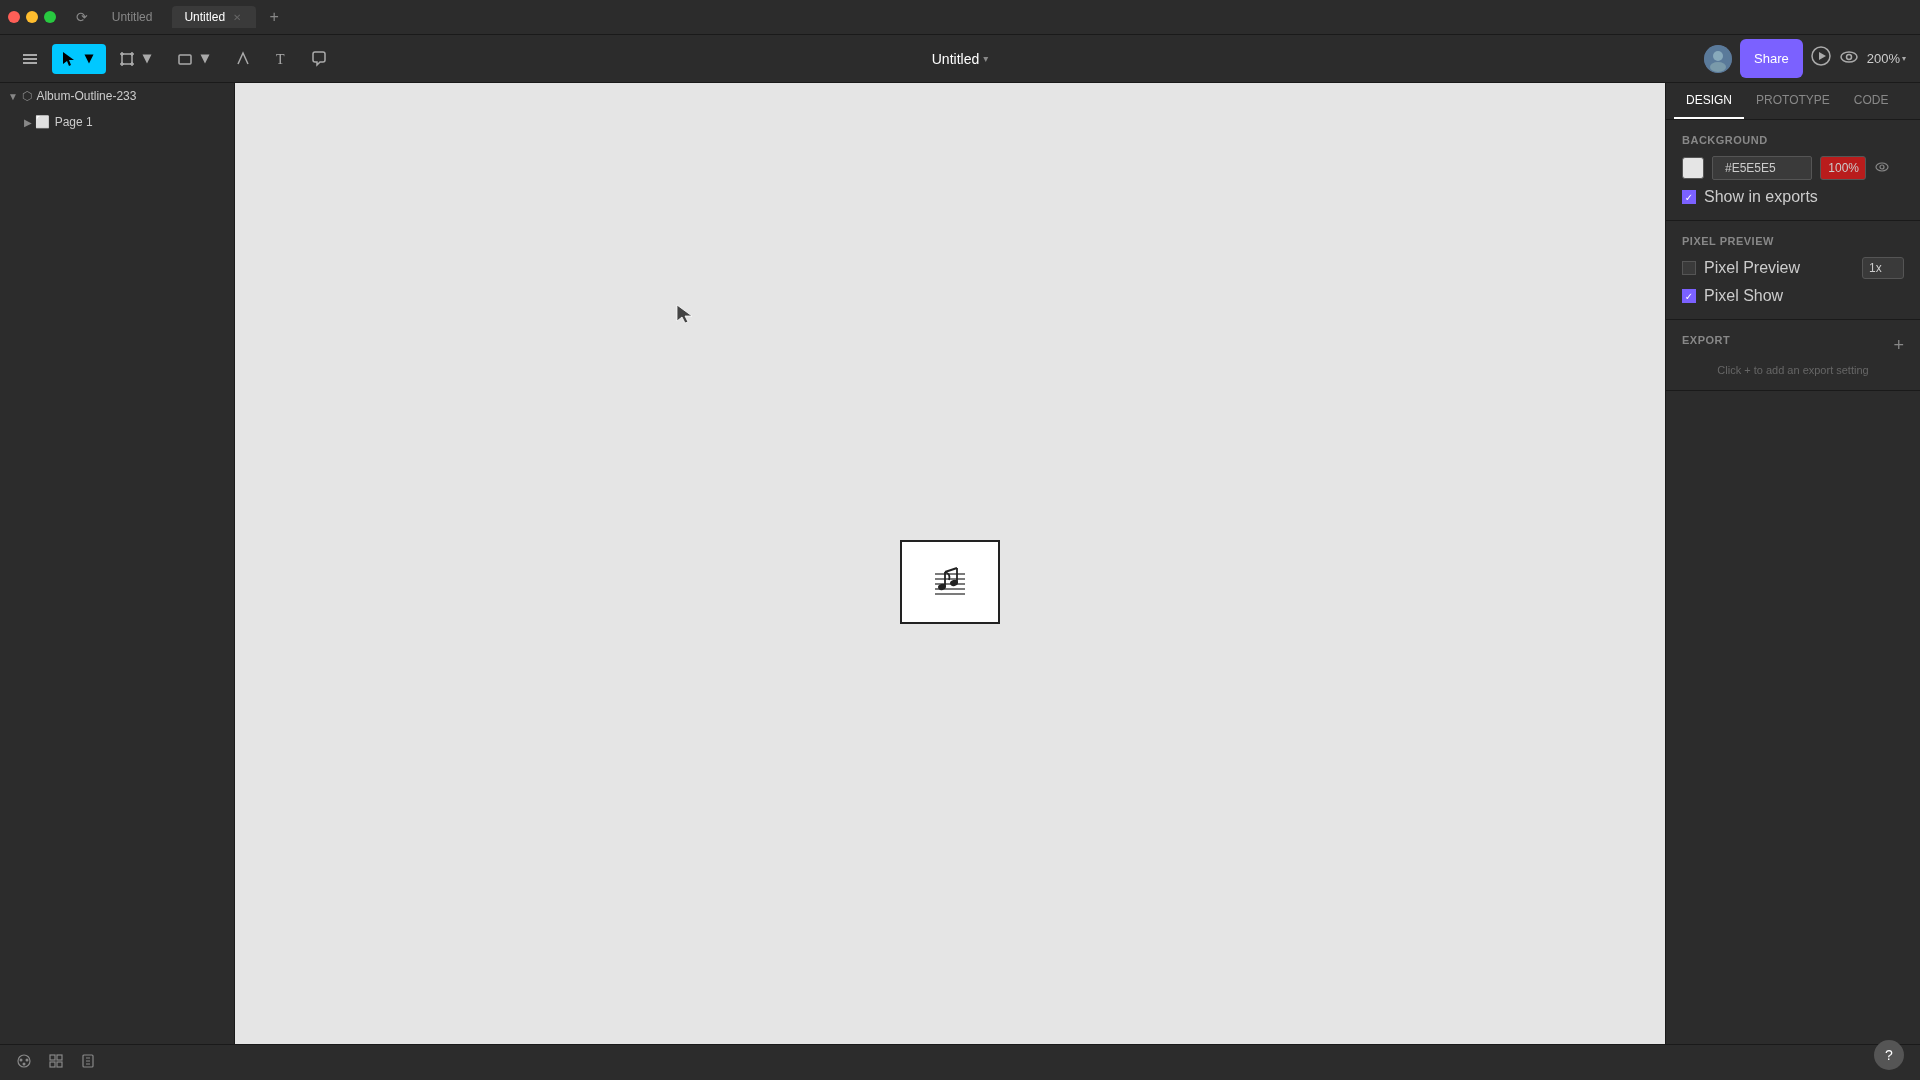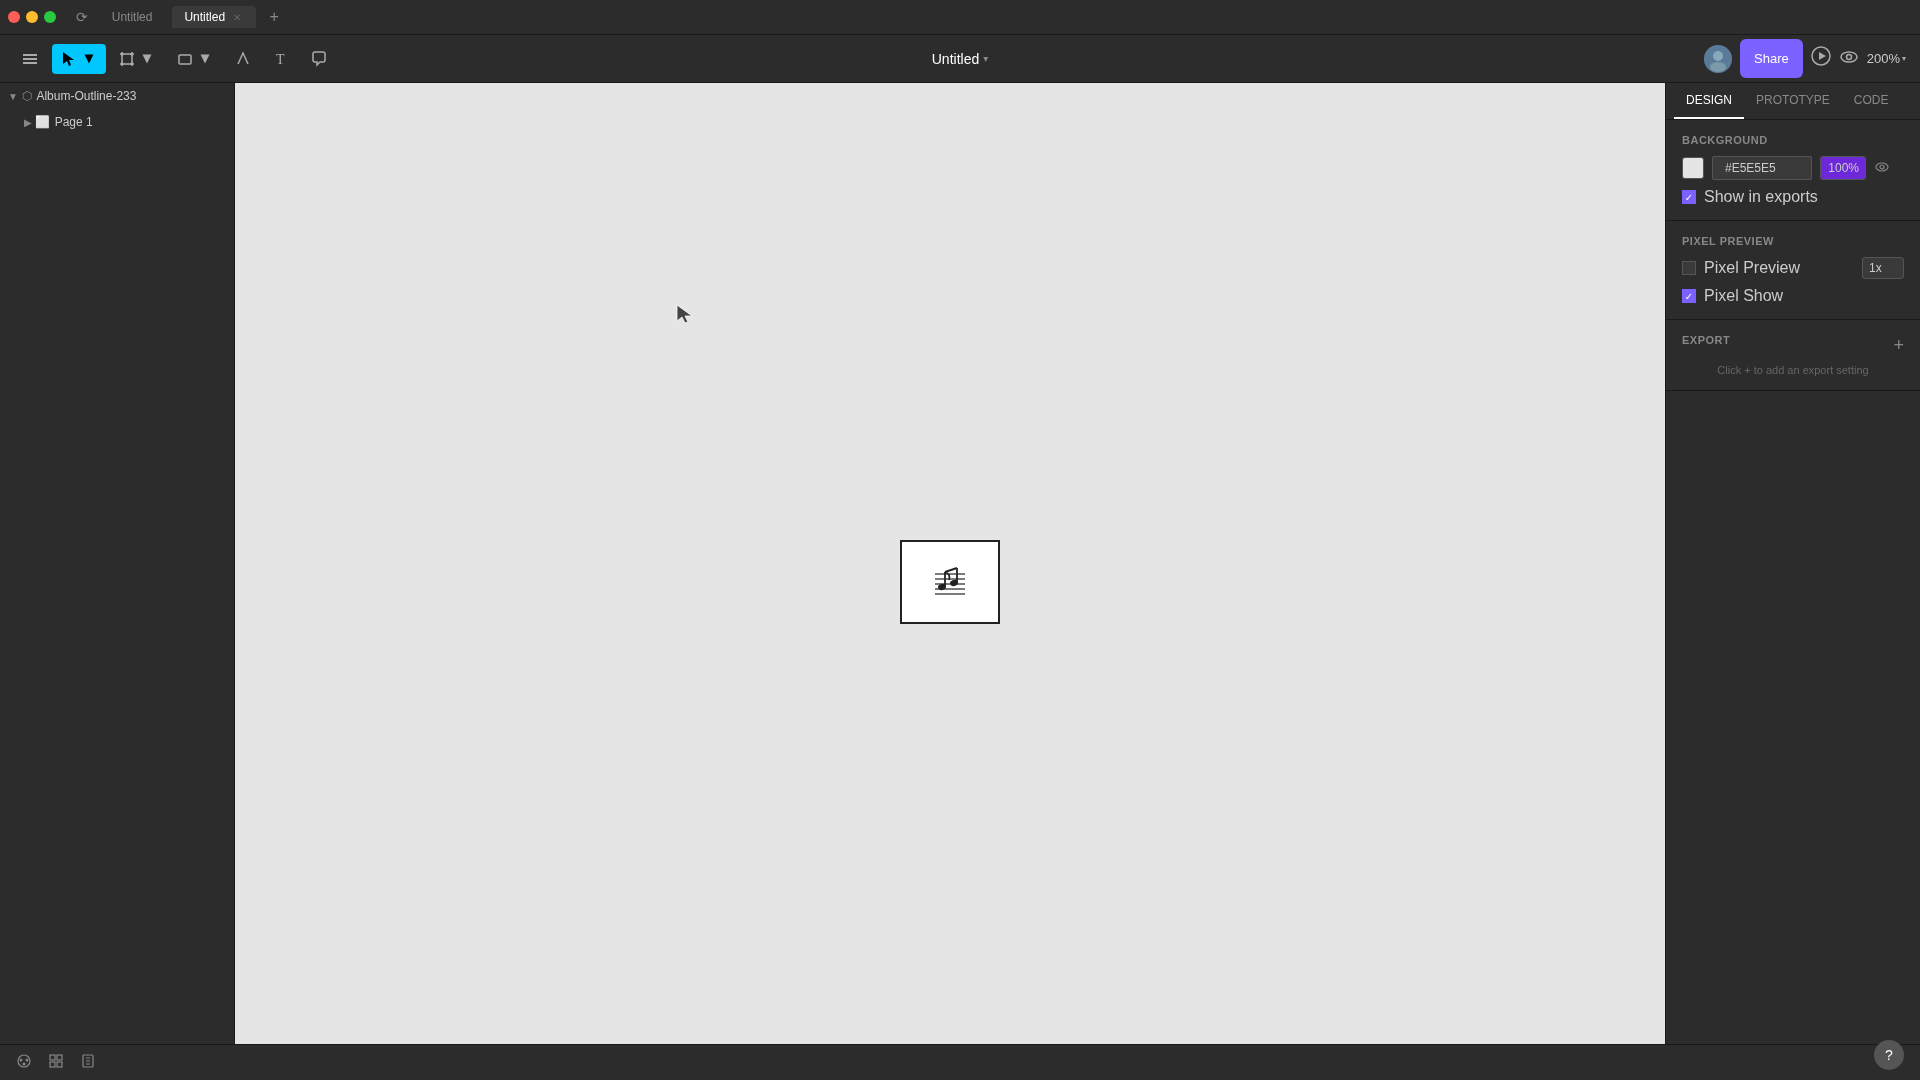--- a/index.html
+++ b/index.html
@@ -131,21 +131,21 @@
     .panel-section { padding: 14px 16px; border-bottom: 1px solid #1a1a1a; }
     .section-label { font-size: 11px; color: #888; text-transform: uppercase; letter-spacing: 0.5px; margin-bottom: 10px; font-weight: 700; }
 
     .bg-row { display: flex; align-items: center; gap: 8px; }
     .color-swatch { width: 22px; height: 22px; background: #e5e5e5; border: 1px solid #555; border-radius: 3px; cursor: pointer; }
     .color-input {
       background: #3a3a3a; border: 1px solid #555; color: #ccc;
       padding: 4px 12px; border-radius: 2px; font-size: 12px; width: 100px;
     }
     .opacity-input {
-      background: #6d28d9; border: 1px solid #555; color: #ccc;
+      background: #b91c1c; border: 1px solid #555; color: #ccc;
       padding: 4px 6px; border-radius: 3px; font-size: 12px; width: 46px; text-align: right;
     }
     .eye-btn { background: none; border: none; color: #888; cursor: pointer; font-size: 14px; }
 
     .checkbox-row { display: flex; align-items: center; gap: 8px; margin-top: 8px; }
     .checkbox { width: 14px; height: 14px; border: 1px solid #555; background: #3a3a3a; cursor: pointer; display: flex; align-items: center; justify-content: center; font-size: 10px; color: #7b61ff; }
     .checkbox.checked { background: #7b61ff; color: #fff; border-color: #7b61ff; }
     .checkbox-label { font-size: 16px; color: #ccc; }
 
     .pixel-preview-row { display: flex; align-items: center; justify-content: space-between; margin-bottom: 8px; }

